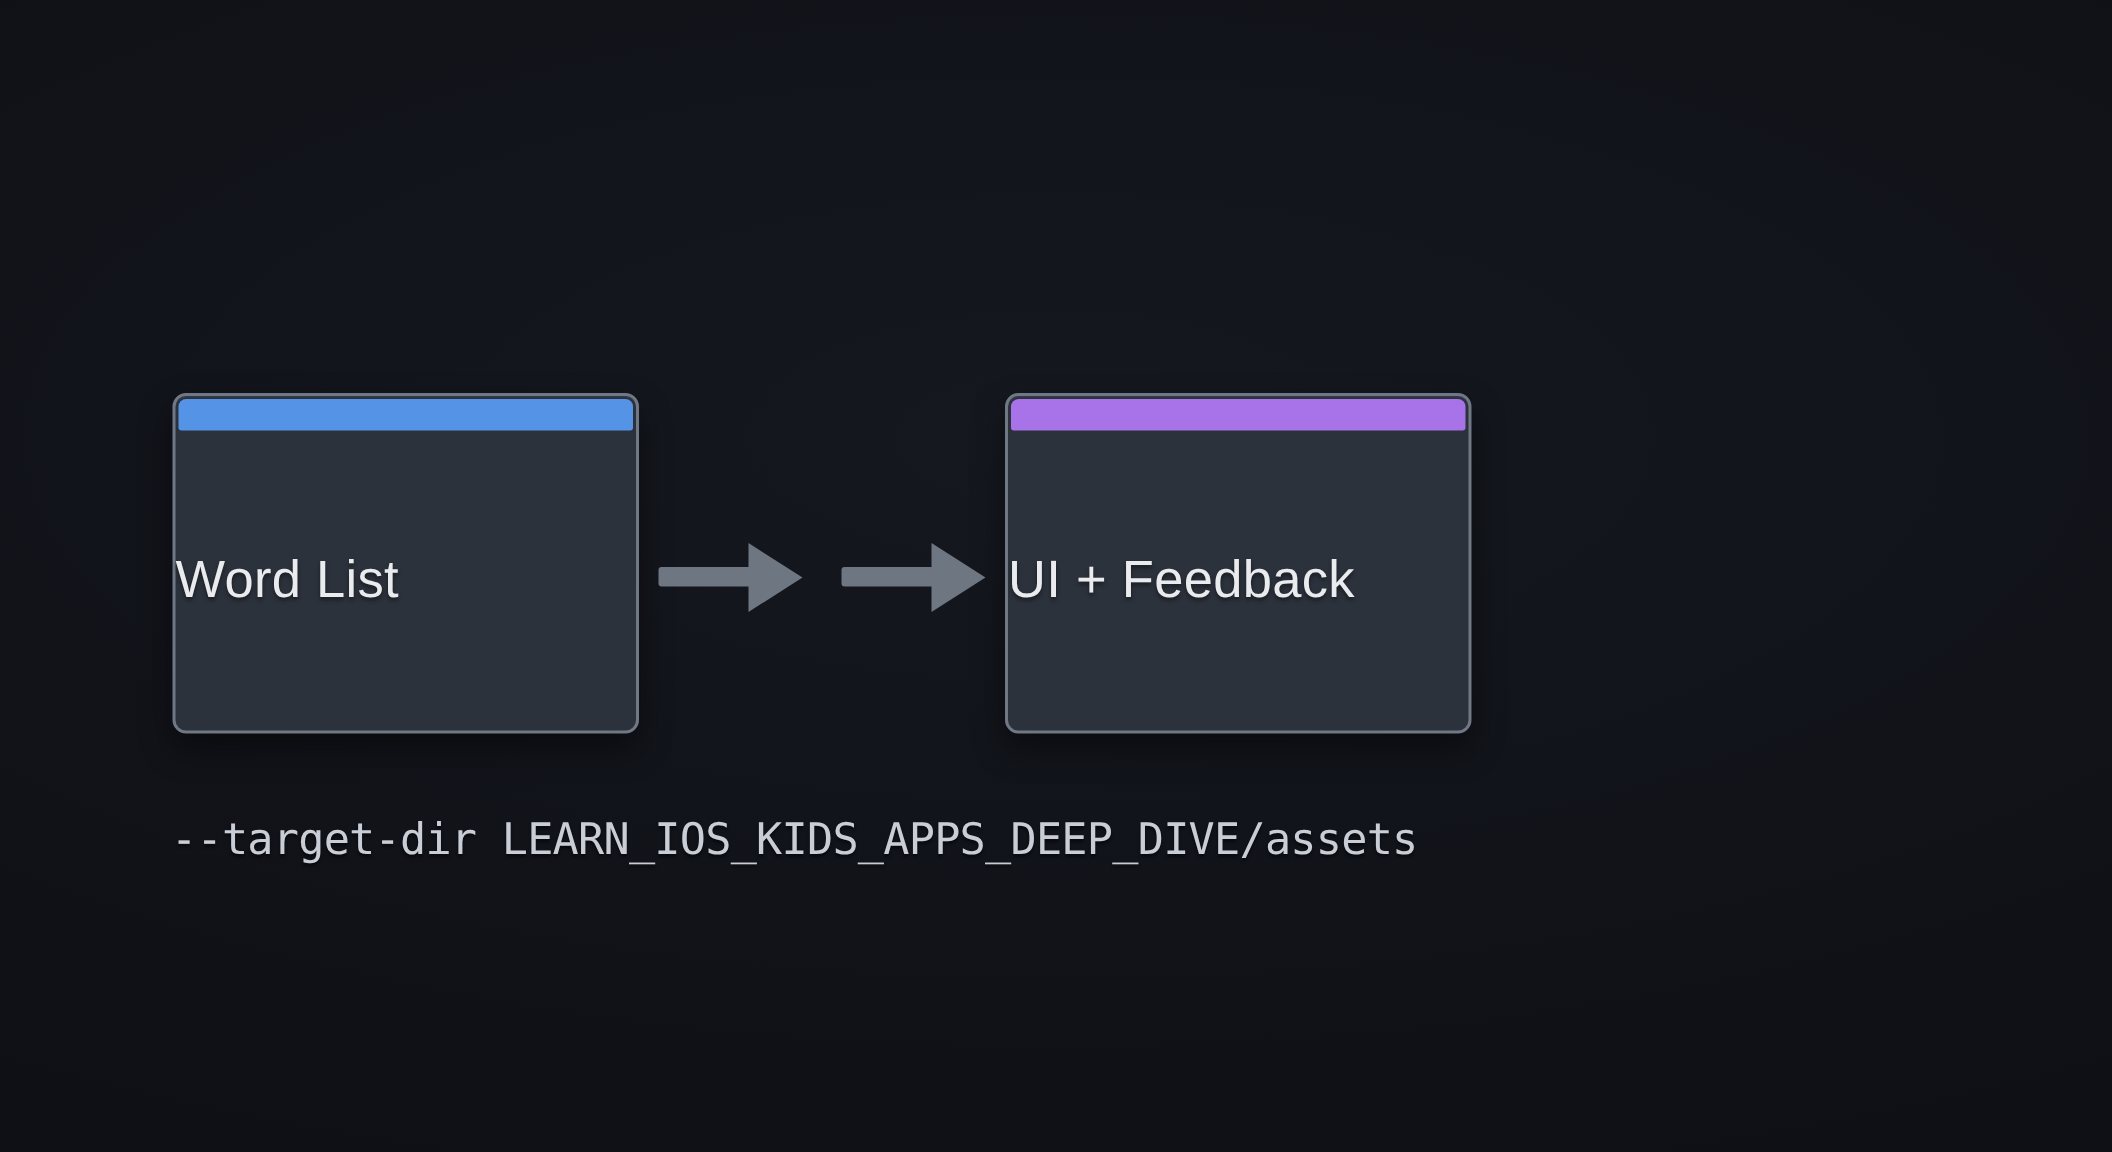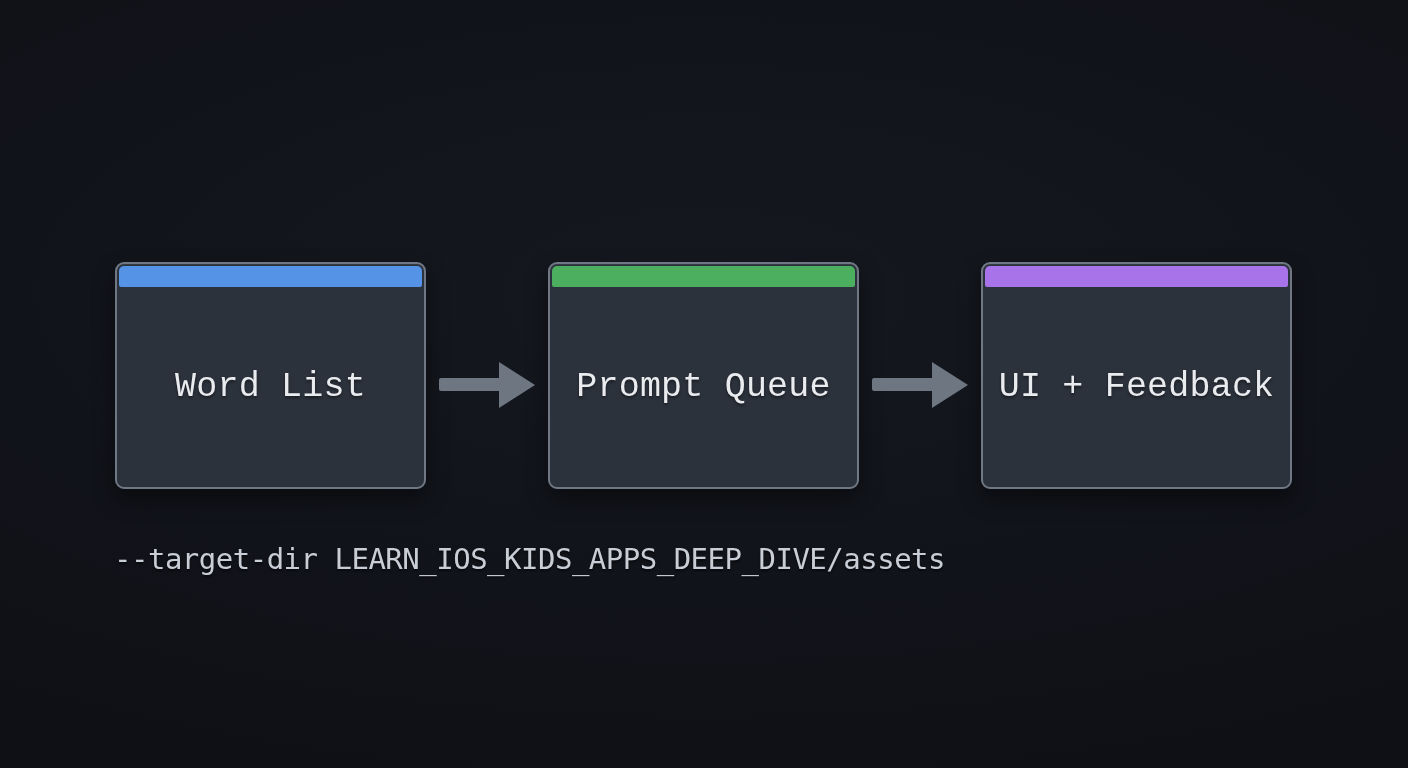--- a/index.html
+++ b/index.html
@@ -35,22 +35,20 @@
   }
   .accent-bar {
     height: 21px;
     margin: 2px 2px 0 2px;
     border-radius: 5px 5px 2px 2px;
   }
   .node-body {
     flex: 1;
     display: flex;
     align-items: center;
-    justify-content: center;
-    font-family: Liberation Mono, monospace;
   }
   .node-label {
     font-size: 35px;
     font-weight: 500;
     letter-spacing: 0.2px;
     color: #e9ebee;
     text-shadow: 0 2px 3px rgba(0, 0, 0, 0.45);
     white-space: nowrap;
   }
   .arrow {
@@ -100,26 +98,20 @@
       <div class="node-body">
         <span class="node-label" style="color: rgb(233, 235, 238);">Word List</span>
       </div>
     </div>
 
     <div class="arrow" style="color: rgb(110, 118, 129);">
       <span class="arrow-shaft"></span>
       <span class="arrow-head"></span>
     </div>
 
-    <div class="node" style="background: rgb(44, 50, 60); border-color: rgb(111, 120, 132);">
-      <div class="accent-bar" style="background: rgb(76, 175, 95);"></div>
-      <div class="node-body">
-        <span class="node-label" style="color: rgb(233, 235, 238);">Prompt Queue</span>
-      </div>
-    </div>
 
     <div class="arrow" style="color: rgb(110, 118, 129);">
       <span class="arrow-shaft"></span>
       <span class="arrow-head"></span>
     </div>
 
     <div class="node" style="background: rgb(44, 50, 60); border-color: rgb(111, 120, 132);">
       <div class="accent-bar" style="background: rgb(168, 115, 232);"></div>
       <div class="node-body">
         <span class="node-label" style="color: rgb(233, 235, 238);">UI + Feedback</span>

